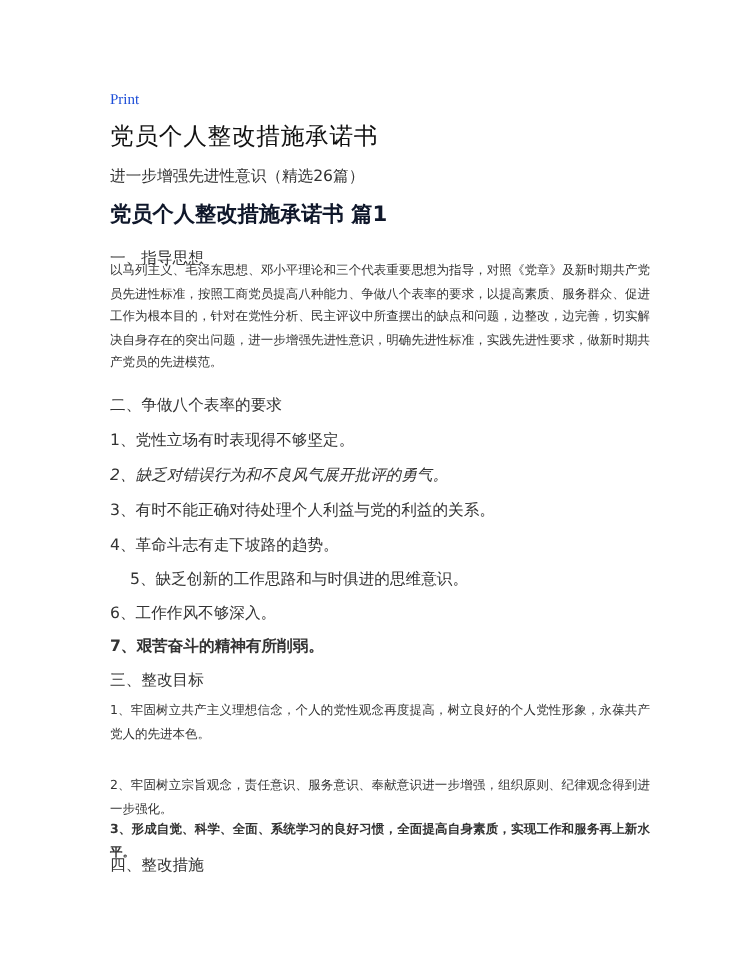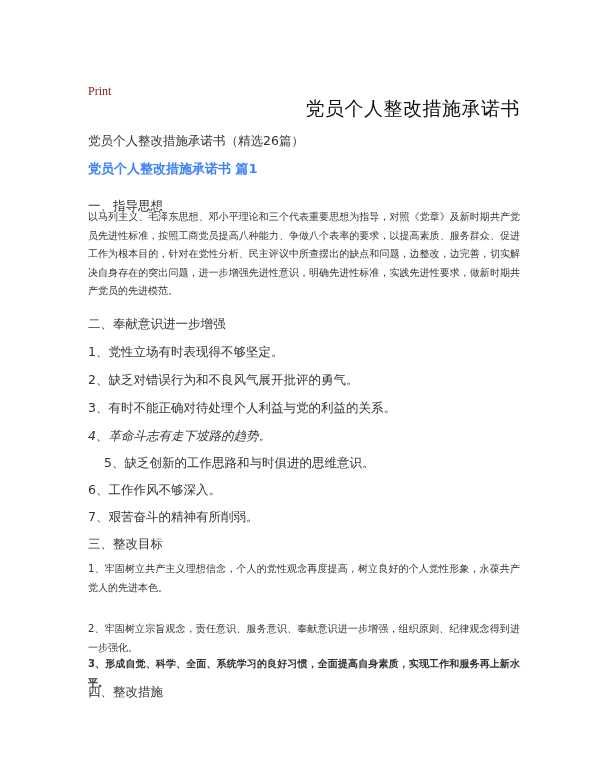--- a/index.html
+++ b/index.html
@@ -1,45 +1,45 @@
 <!DOCTYPE html>
 <html><head>
 <meta charset="utf-8">
 <style>
   html, body { margin: 0; padding: 0; background: #ffffff; }
   body { width: 600px; height: 776px; overflow: hidden; position: relative;
          font-family: "DejaVu Sans", "Liberation Sans", sans-serif; color: #222; }
   .page { position: absolute; left: 88px; top: 0; width: 432px; }
-  .print { position: absolute; top: 72px; left: 0; font-family: "Liberation Serif", "DejaVu Serif", serif; font-size: 12px; color: #7f1d1d; margin-top: 12px; }
-  .title { position: absolute; top: 96px; left: 0; width: 432px; text-align: right; font-size: 19px; color: #111; letter-spacing: 0.5px; }
+  .print { position: absolute; top: 72px; left: 0; font-family: "Liberation Serif", "DejaVu Serif", serif; font-size: 12px; color: #1d4ed8; }
+  .title { position: absolute; top: 96px; left: 0; width: 432px; text-align: left; font-size: 19px; color: #111; letter-spacing: 0.5px; }
   .subtitle { position: absolute; top: 133px; left: 0; font-size: 12.5px; color: #333; }
-  .section-heading { position: absolute; top: 160px; left: 0; font-size: 13px; font-weight: bold; color: #3b82f6; text-align: center; }
+  .section-heading { position: absolute; top: 160px; left: 0; font-size: 17px; font-weight: bold; color: #0f172a; text-align: center; }
   .line { position: absolute; left: 0; font-size: 12.5px; color: #333; white-space: nowrap; }
   .para { position: absolute; left: 0; width: 432px; font-size: 10px; line-height: 18.5px; color: #333; text-align: justify; }
 </style>
 </head>
 <body>
 
 <div class="page">
   <div class="print">Print</div>
   <div class="title">党员个人整改措施承诺书</div>
-  <div class="subtitle">党员个人整改措施承诺书（精选26篇）</div>
+  <div class="subtitle">进一步增强先进性意识（精选26篇）</div>
   <div class="section-heading">党员个人整改措施承诺书 篇1</div>
 
   <div class="line" style="top:198px;">一、指导思想</div>
   <div class="para" style="top:208px;">以马列主义、毛泽东思想、邓小平理论和三个代表重要思想为指导，对照《党章》及新时期共产党员先进性标准，按照工商党员提高八种能力、争做八个表率的要求，以提高素质、服务群众、促进工作为根本目的，针对在党性分析、民主评议中所查摆出的缺点和问题，边整改，边完善，切实解决自身存在的突出问题，进一步增强先进性意识，明确先进性标准，实践先进性要求，做新时期共产党员的先进模范。</div>
 
-  <div class="line" style="top:316px;">二、奉献意识进一步增强</div>
+  <div class="line" style="top:316px;">二、争做八个表率的要求</div>
   <div class="line" style="top:344px;">1、党性立场有时表现得不够坚定。</div>
-  <div class="line" style="top:372px;">2、缺乏对错误行为和不良风气展开批评的勇气。</div>
+  <div class="line" style="top:372px;font-style:italic;">2、缺乏对错误行为和不良风气展开批评的勇气。</div>
   <div class="line" style="top:400px;">3、有时不能正确对待处理个人利益与党的利益的关系。</div>
-  <div class="line" style="top:428px;font-style:italic;">4、革命斗志有走下坡路的趋势。</div>
+  <div class="line" style="top:428px;">4、革命斗志有走下坡路的趋势。</div>
   <div class="line" style="top:455px;margin-left:16px;">5、缺乏创新的工作思路和与时俱进的思维意识。</div>
   <div class="line" style="top:482px;">6、工作作风不够深入。</div>
-  <div class="line" style="top:509px;">7、艰苦奋斗的精神有所削弱。</div>
+  <div class="line" style="top:509px;font-weight:bold;">7、艰苦奋斗的精神有所削弱。</div>
 
   <div class="line" style="top:536px;">三、整改目标</div>
   <div class="para" style="top:560px;">1、牢固树立共产主义理想信念，个人的党性观念再度提高，树立良好的个人党性形象，永葆共产党人的先进本色。</div>
   <div class="para" style="top:620px;">2、牢固树立宗旨观念，责任意识、服务意识、奉献意识进一步增强，组织原则、纪律观念得到进一步强化。</div>
   <div class="para" style="top:655px;font-weight:bold;">3、形成自觉、科学、全面、系统学习的良好习惯，全面提高自身素质，实现工作和服务再上新水平。</div>
 
   <div class="line" style="top:684px;">四、整改措施</div>
 </div>
 
 </body></html>

